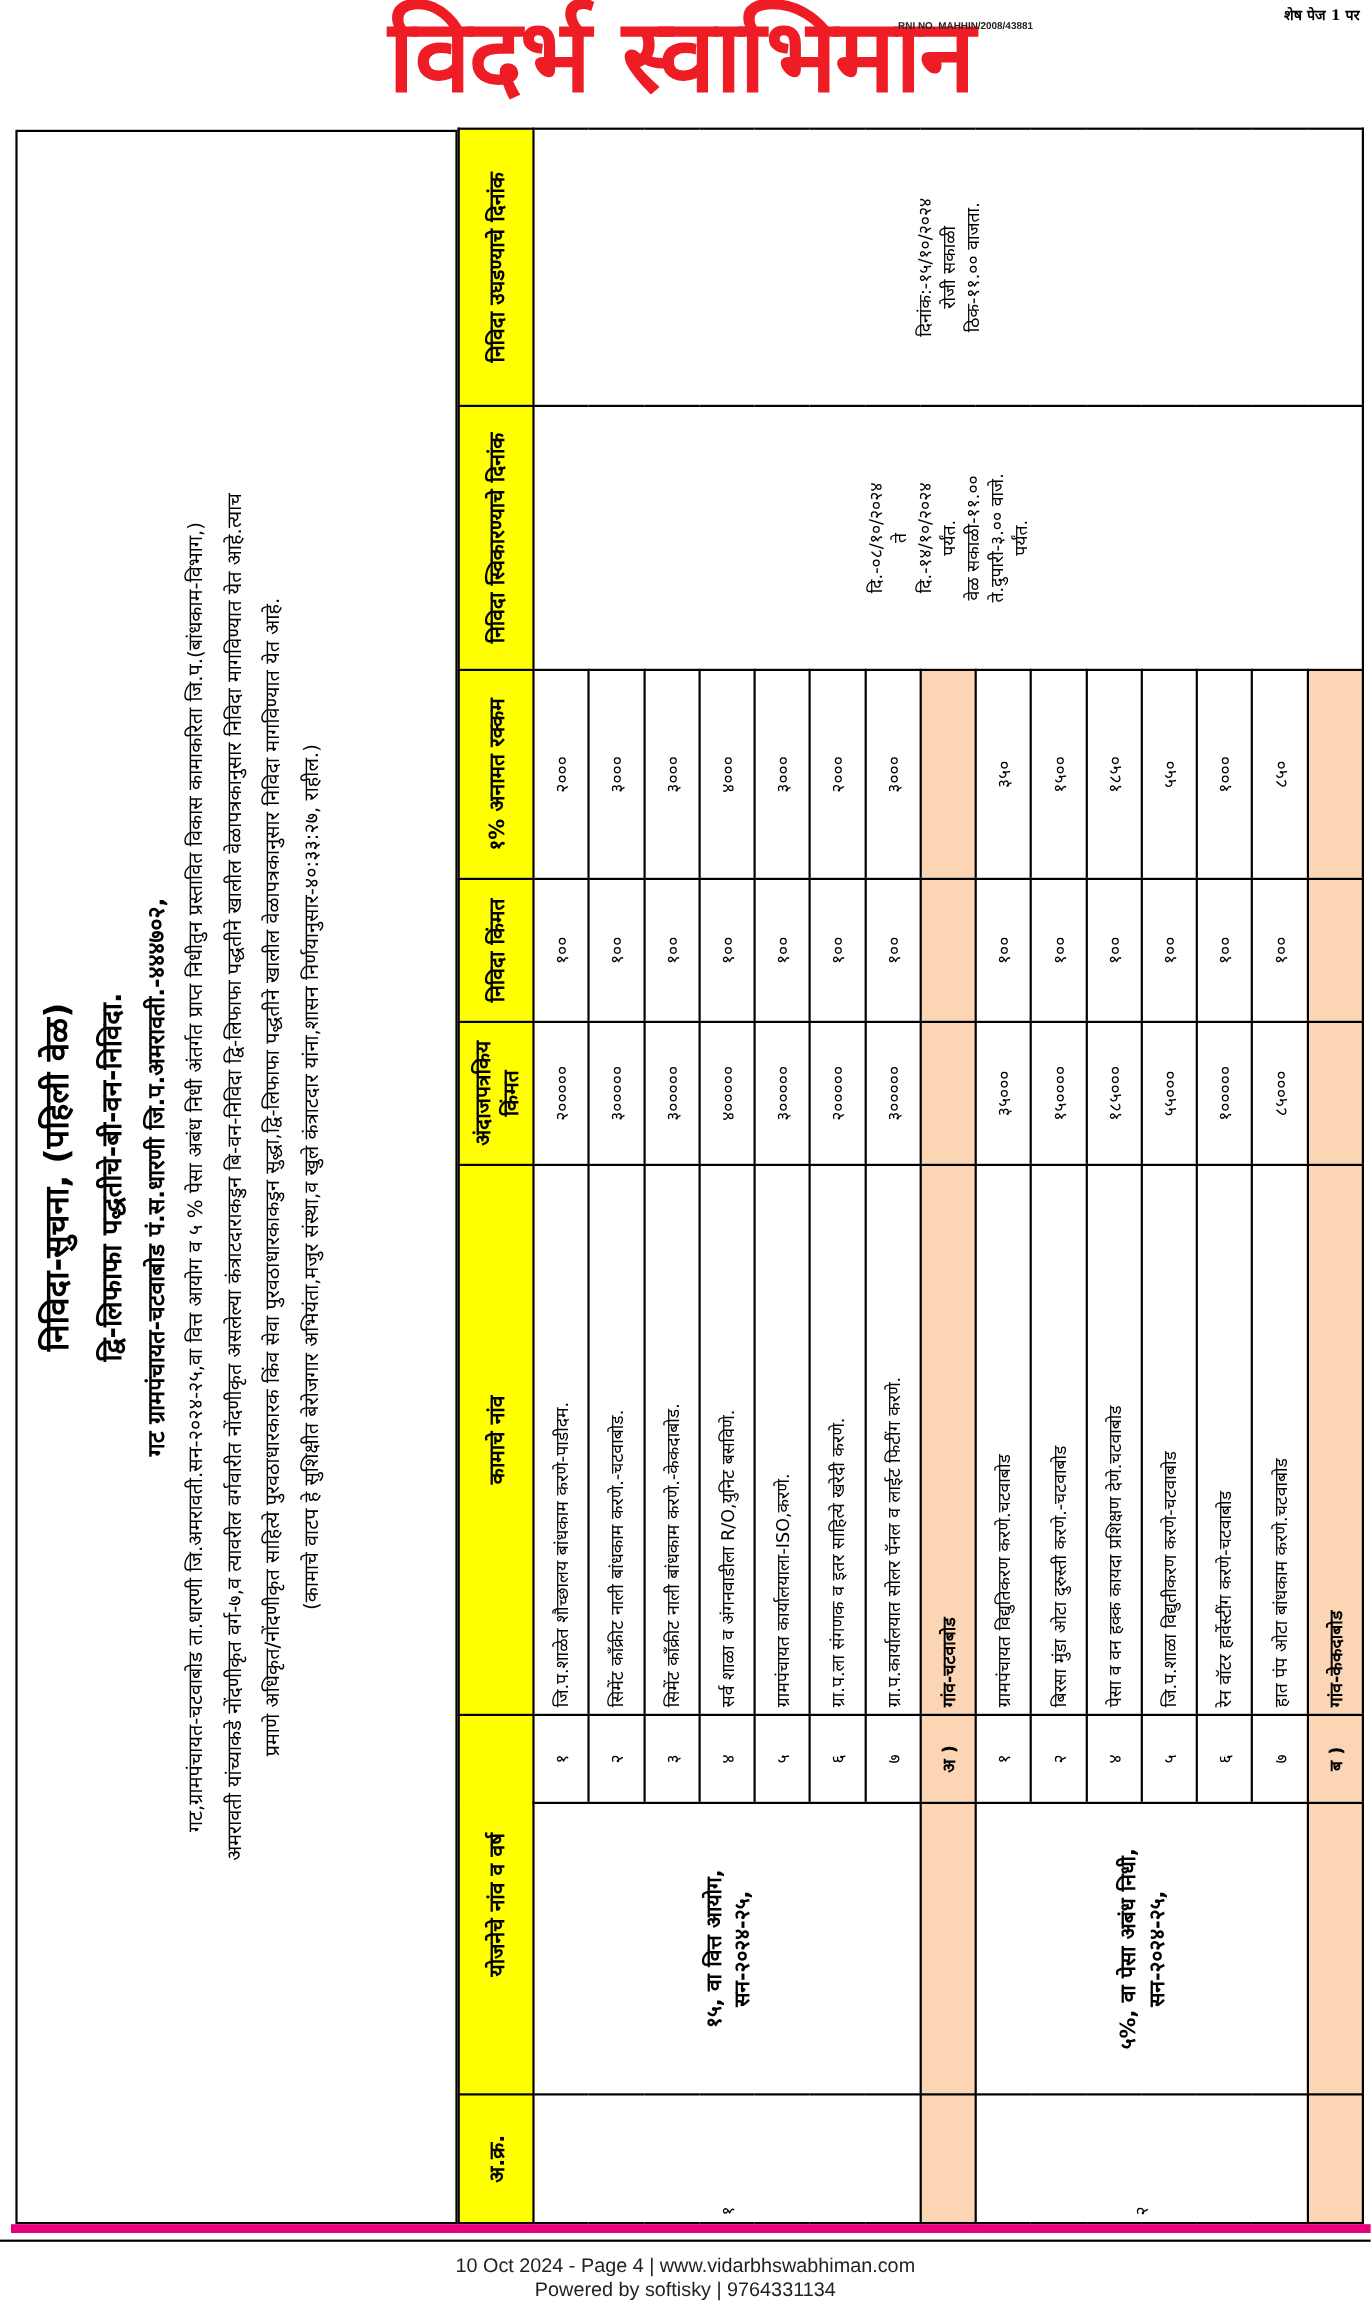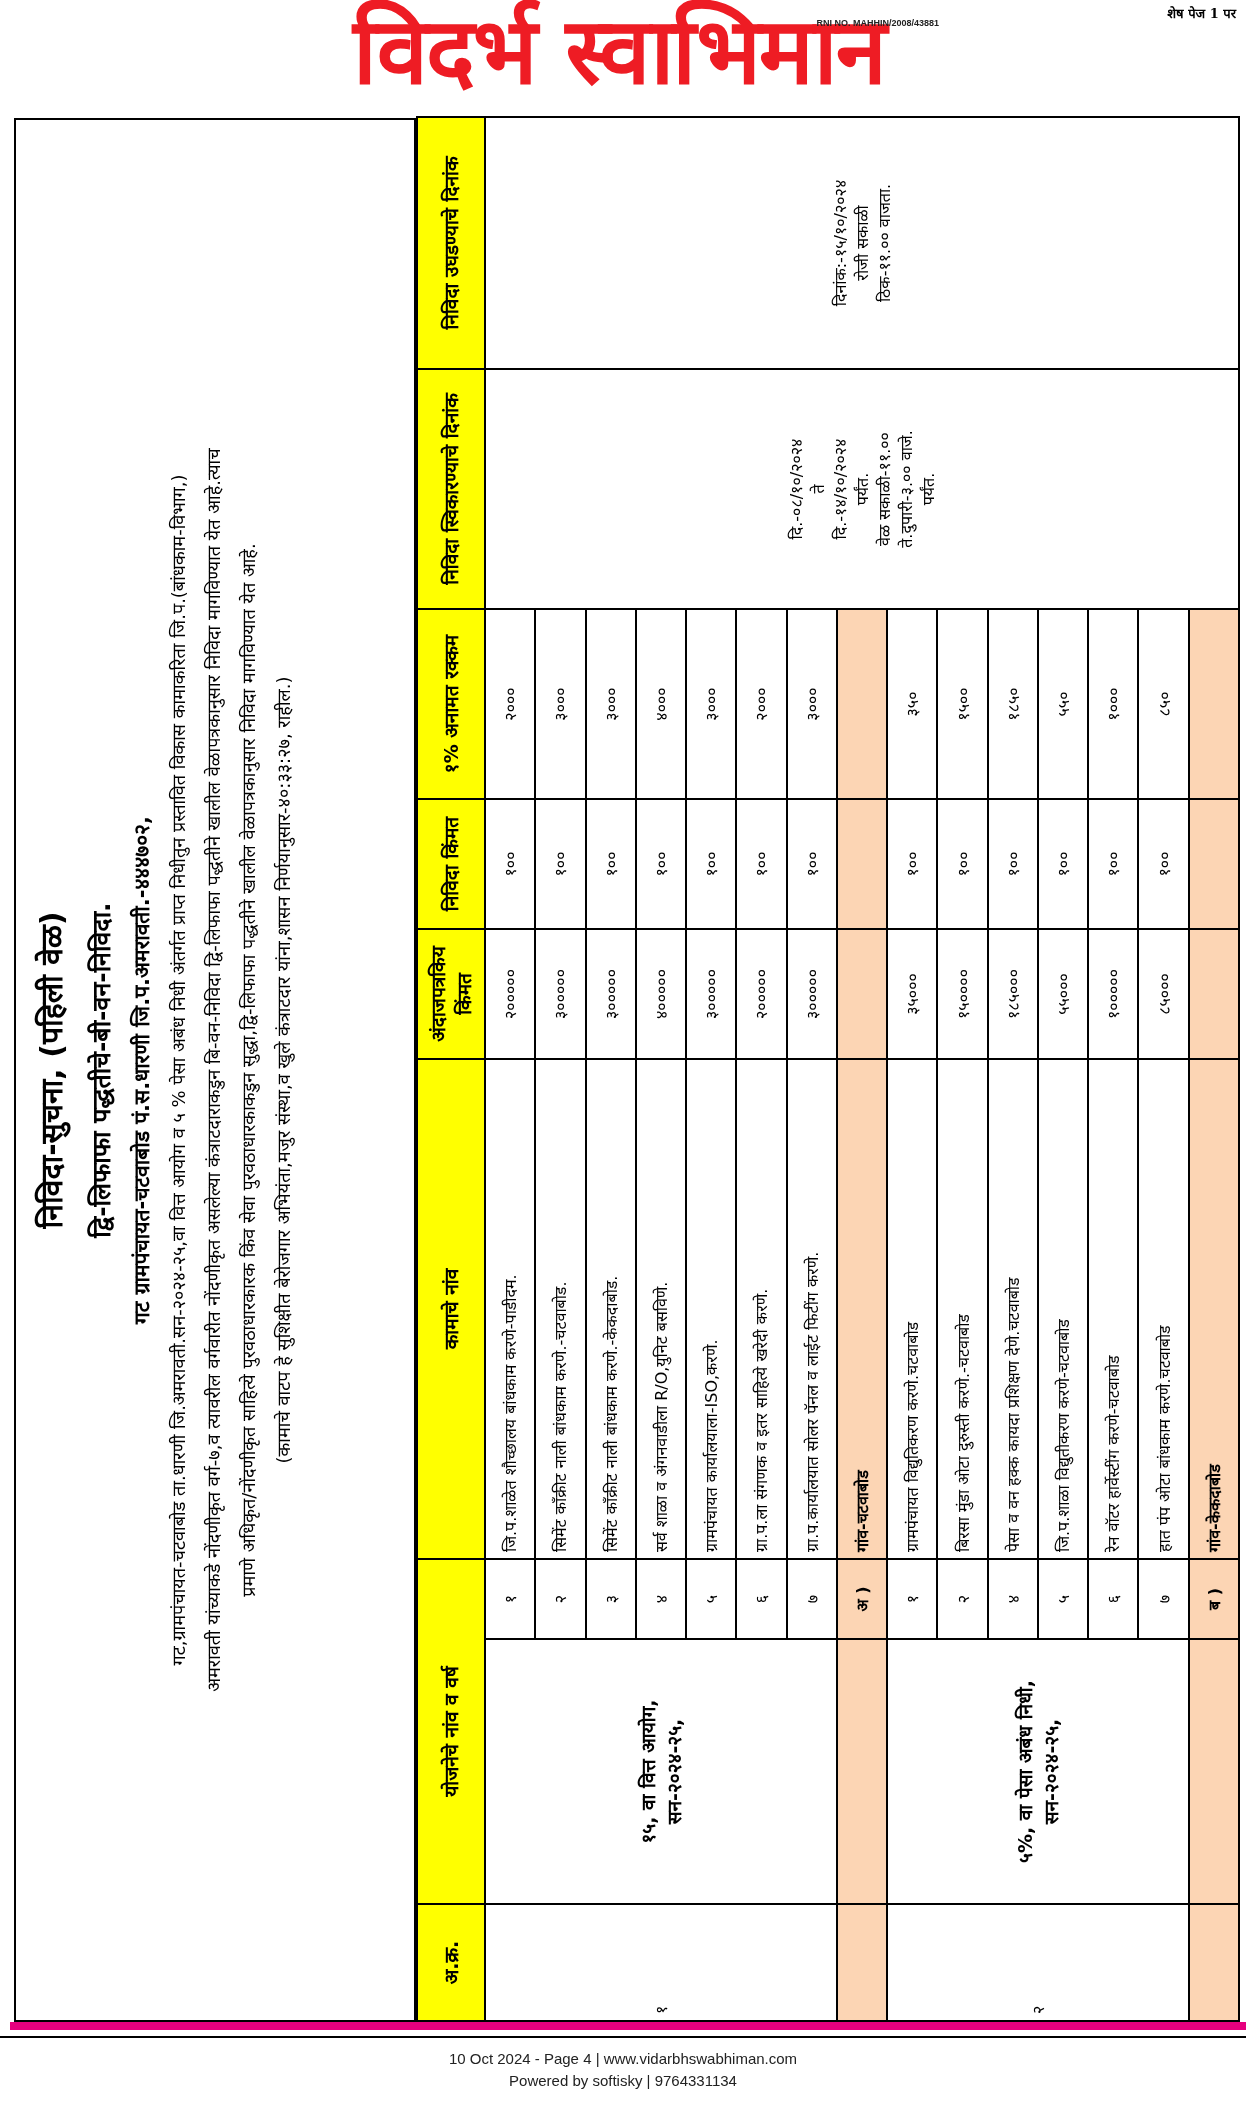--- a/index.html
+++ b/index.html
@@ -15,21 +15,21 @@
   .notice .t3{font-weight:bold;font-size:21px;margin-top:10px;}
   .notice .body{font-size:18px;line-height:35px;margin:6px 20px 0 20px;text-align:center;}
   table.tender{position:absolute;left:0;top:402px;width:1904px;height:824px;border-collapse:collapse;table-layout:fixed;}
   table.tender td, table.tender th{border:2px solid #000;font-size:16px;padding:0 6px;vertical-align:middle;}
   table.tender th{background:#ffff00;font-weight:bold;font-size:19px;text-align:center;height:66px;}
   .c-num{text-align:left;}
   .c-c{text-align:center;}
   .sub{background:#fcd5b4;font-weight:bold;}
   .pinkbar{position:absolute;left:10px;top:2022px;width:1236px;height:8px;background:#e6007e;}
   .hr{position:absolute;left:0;top:2036px;width:1246px;height:2px;background:#000;}
-  .footer{position:absolute;left:0;top:2048px;width:1246px;text-align:center;font-family:"Liberation Sans",sans-serif;font-size:15px;line-height:22px;color:#222;}
+  .footer{position:absolute;left:0;top:2048px;width:1246px;text-align:center;font-family:"Liberation Sans",sans-serif;font-size:18px;line-height:22px;color:#222;}
   .cont{position:absolute;right:10px;top:4px;font-family:"DejaVu Serif",serif;font-weight:bold;font-size:13px;}
 </style>
 </head>
 <body>
 
 <div class="masthead">
   <div class="logo">विदर्भ स्वाभिमान</div>
   <div class="rni">RNI NO. MAHHIN/2008/43881</div>
 </div>
 

